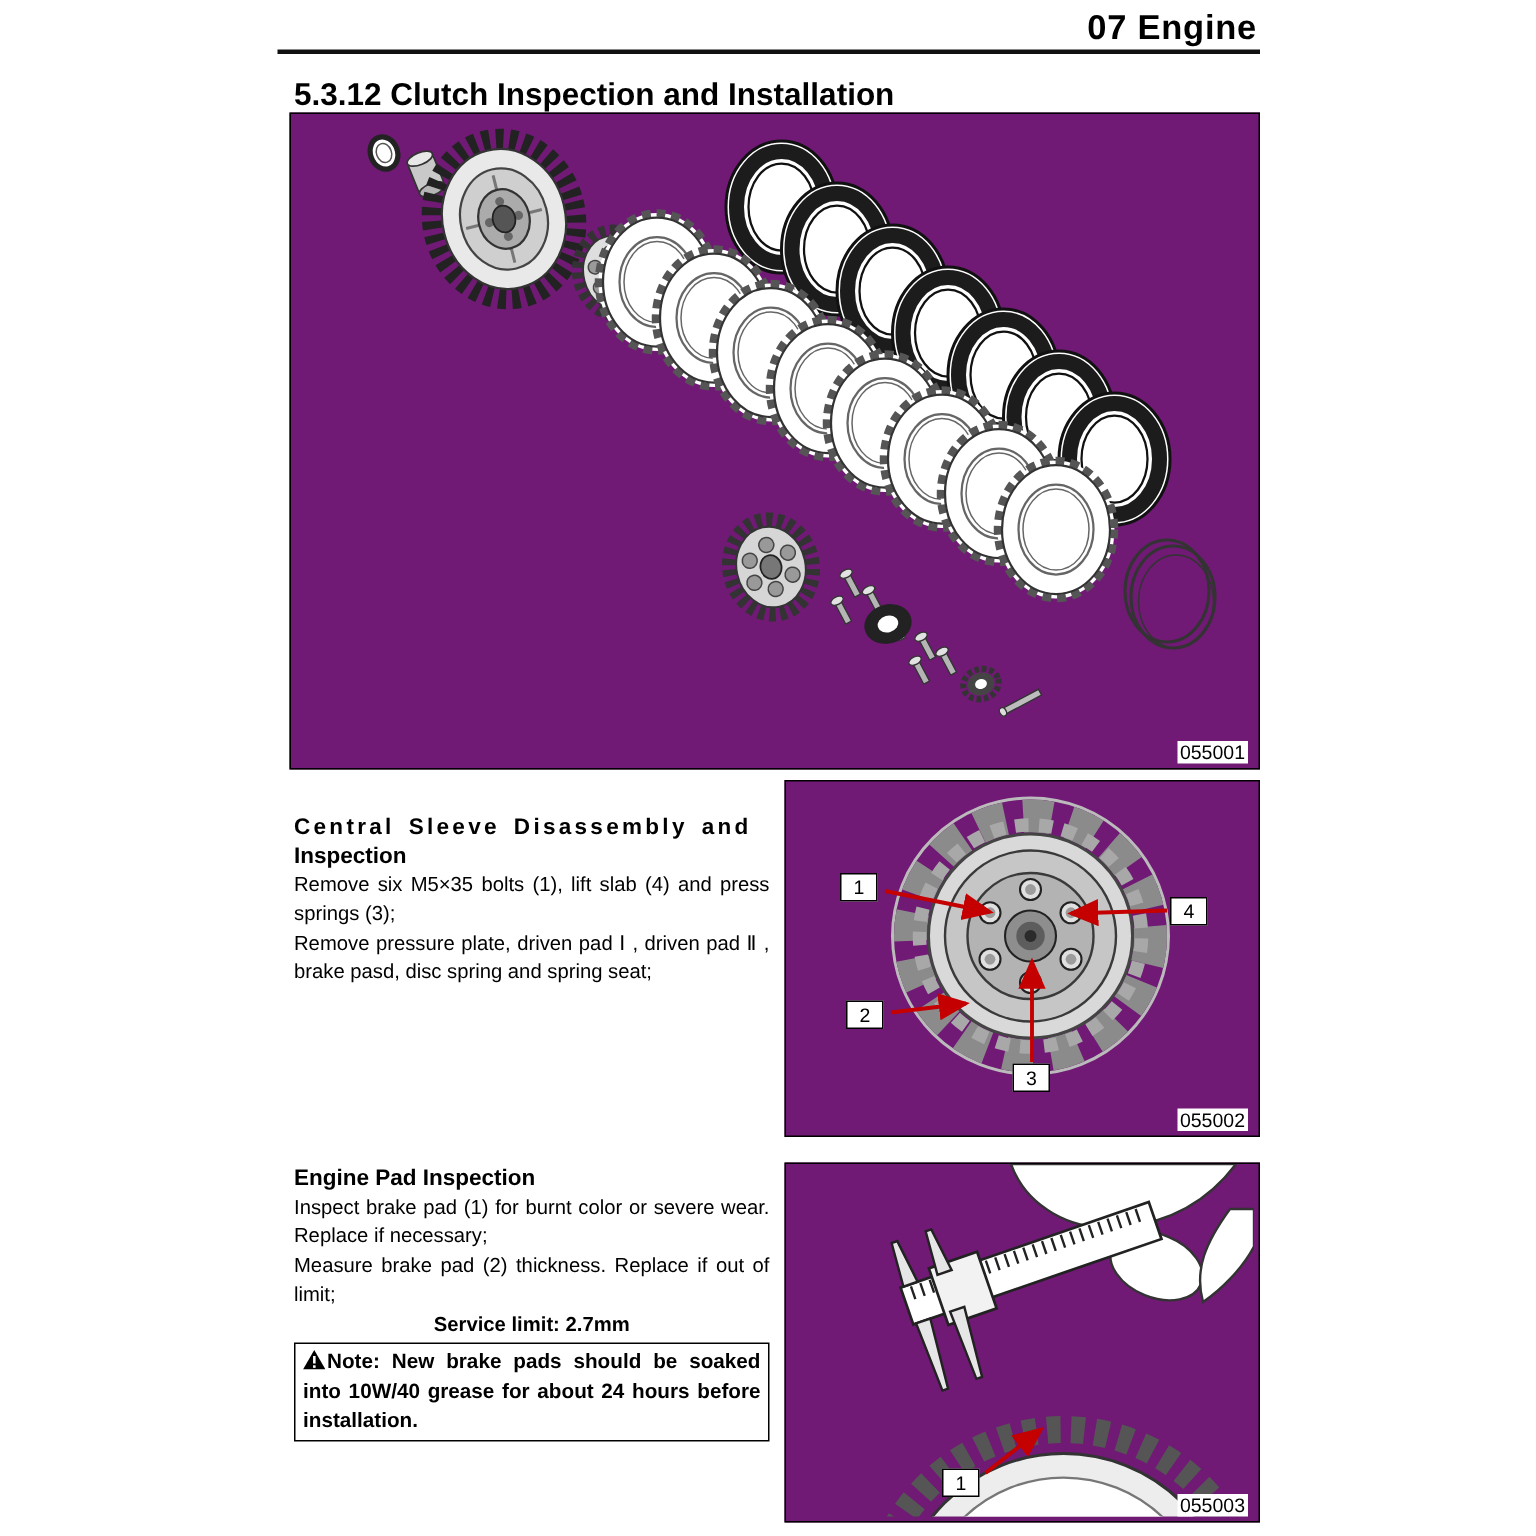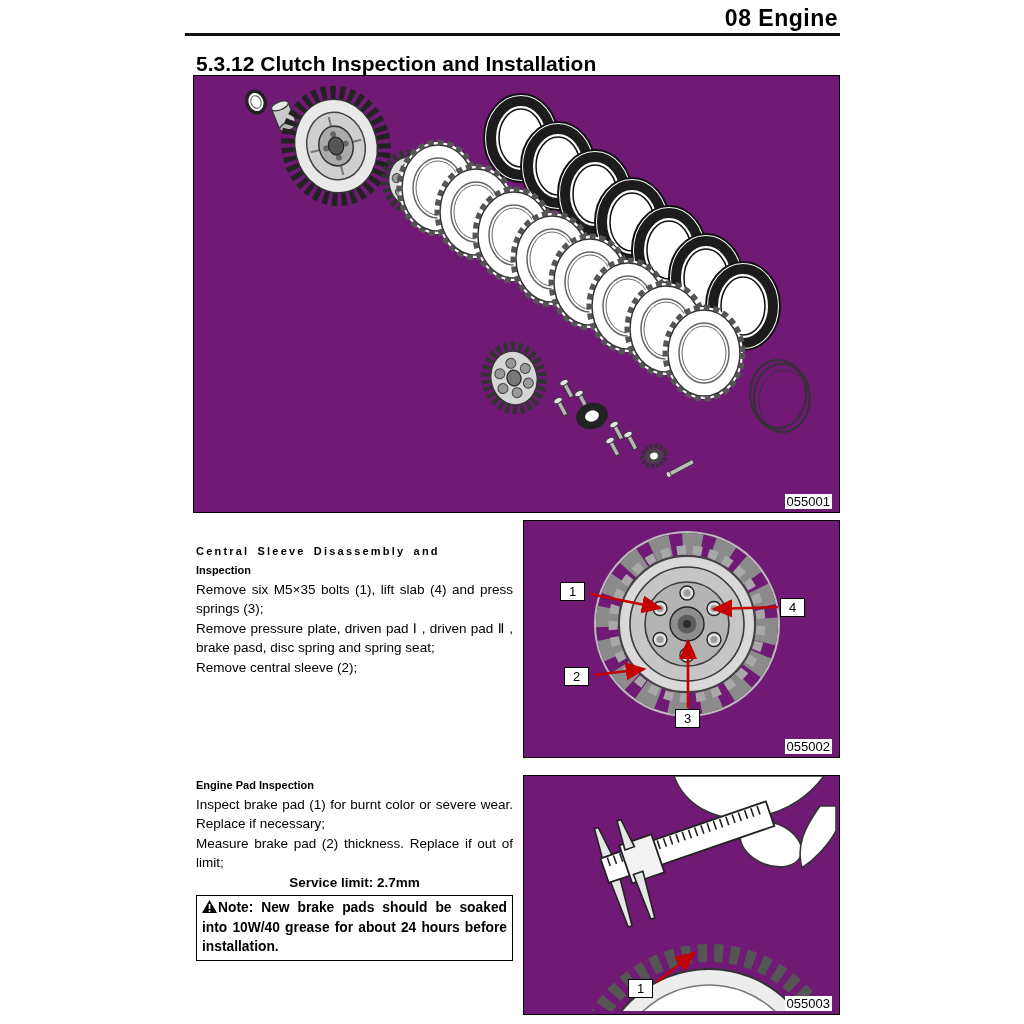--- a/index.html
+++ b/index.html
@@ -10,36 +10,36 @@
   .sec-heading{position:absolute;top:52px;left:196px;font-size:21px;font-weight:bold;}
   .figbox{position:absolute;border:1.5px solid #000;background:#701a75;}
   #fig1{top:75px;left:193px;width:645px;height:436px;}
   #fig2{top:520px;left:523px;width:315px;height:236px;}
   #fig3{top:775px;left:523px;width:315px;height:238px;}
   .figlabel{position:absolute;right:7px;bottom:3px;font-size:13px;background:#fff;padding:0 2px;}
   .figsvg{position:absolute;left:0;top:0;}
   .txtcol{position:absolute;left:196px;width:317px;font-size:13.5px;line-height:19px;text-align:justify;}
   #col2{top:542px;}
   #col3{top:776px;}
-  .h-bold{font-weight:bold;font-size:11px;text-align:left;}
+  .h-bold{font-weight:bold;font-size:15px;text-align:left;}
   .h-spaced{letter-spacing:2.2px;word-spacing:3px;}
   .txtcol p{margin:0 0 1px 0;}
   .bold-line{font-weight:bold;text-align:center;}
   .notebox{border:1.6px solid #000;padding:2px 5px 4px 5px;margin-top:3px;font-weight:bold;
            font-size:13.8px;line-height:19px;text-align:justify;}
   .callout{position:absolute;border:1.2px solid #000;background:#fff;font-size:13px;
            line-height:17px;padding:0 8px;text-align:center;}
   .warn-ic{display:inline-block;vertical-align:-1px;margin-right:1px;}
 </style>
 </head>
 <body>
 
 <div class="page">
 
-  <div class="hdr-title">08 Engine</div>
+  <div class="hdr-title">07 Engine</div>
   <div class="hdr-rule"></div>
 
   <div class="sec-heading">5.3.12 Clutch Inspection and Installation</div>
 
   <div class="figbox" id="fig1">
     <svg class="figsvg" width="641" height="432" viewBox="0 0 641 432">
       <defs>
         <g id="fric">
           <ellipse rx="39" ry="46" fill="#fff" stroke="#555" stroke-width="5" stroke-dasharray="6 4"></ellipse>
           <ellipse rx="36" ry="43" fill="#fff" stroke="#333" stroke-width="1.5"></ellipse>
@@ -156,21 +156,20 @@
       </g>
     </svg>
     <div class="figlabel">055001</div>
   </div>
 
   <div class="txtcol" id="col2">
     <div class="h-bold h-spaced">Central Sleeve Disassembly and</div>
     <div class="h-bold">Inspection</div>
     <p>Remove six M5×35 bolts (1), lift slab (4) and press springs (3);</p>
     <p>Remove pressure plate, driven pad Ⅰ , driven pad Ⅱ , brake pasd, disc spring and spring seat;</p>
-    <p>Remove central sleeve (2);</p>
   </div>
 
   <div class="figbox" id="fig2">
     <svg class="figsvg" width="312" height="233" viewBox="0 0 312 233">
       <defs>
         <marker id="arr2" markerWidth="9" markerHeight="8" refX="7" refY="3.5" orient="auto">
           <path d="M0,0 L8,3.5 L0,7 Z" fill="#c40000"></path>
         </marker>
       </defs>
       <g transform="translate(163,103)">

